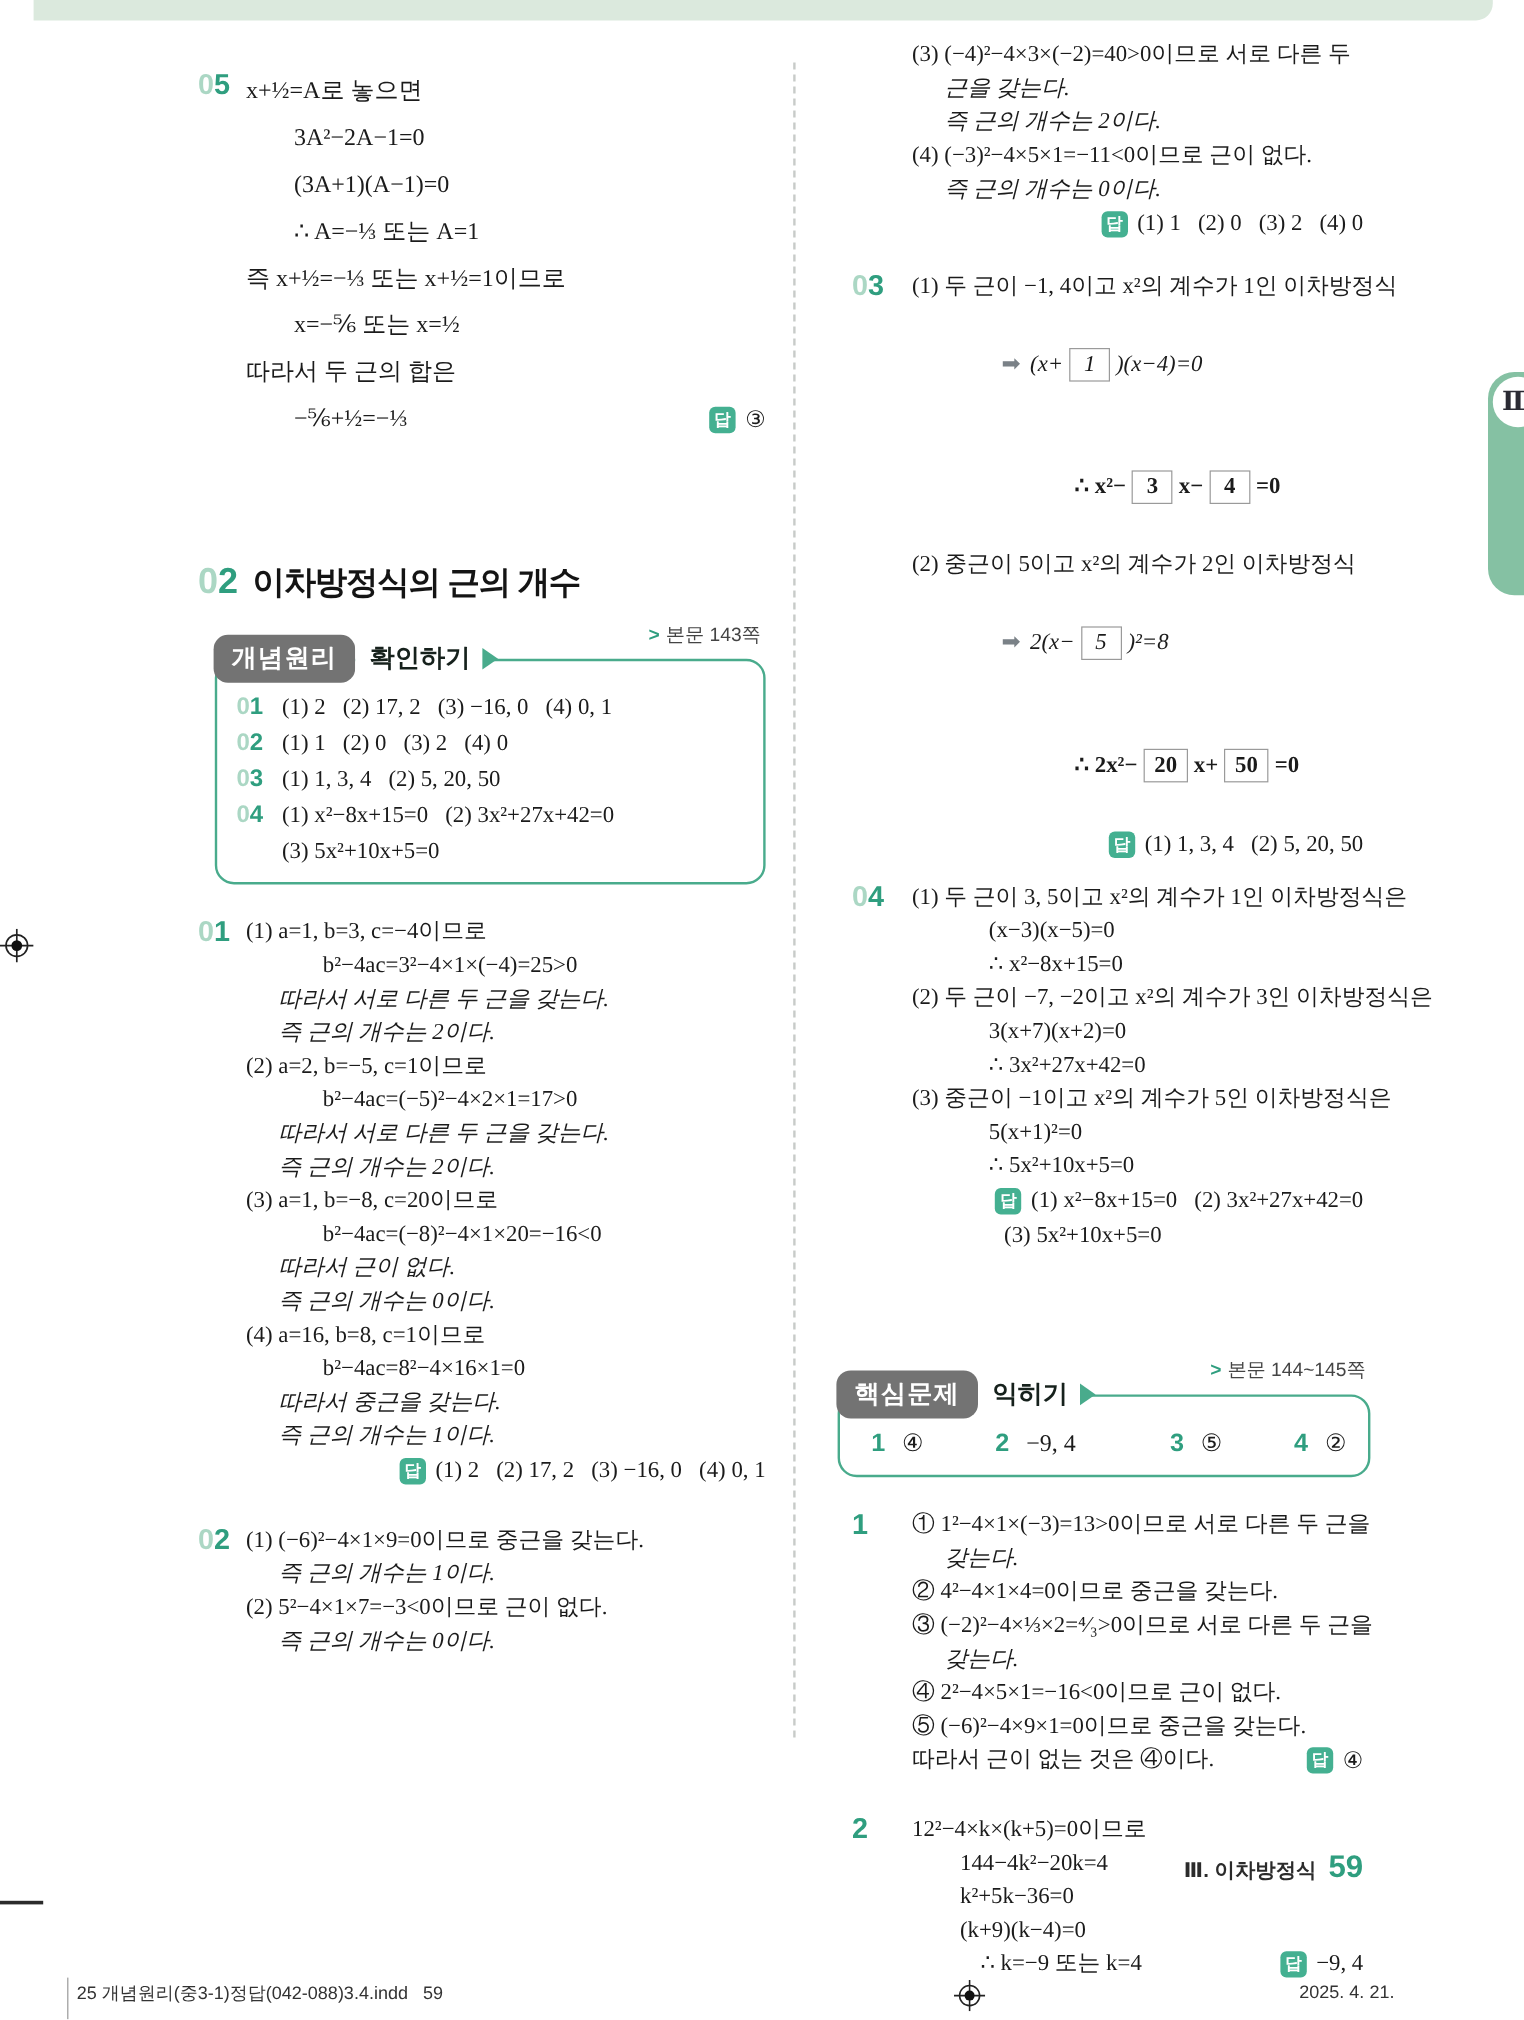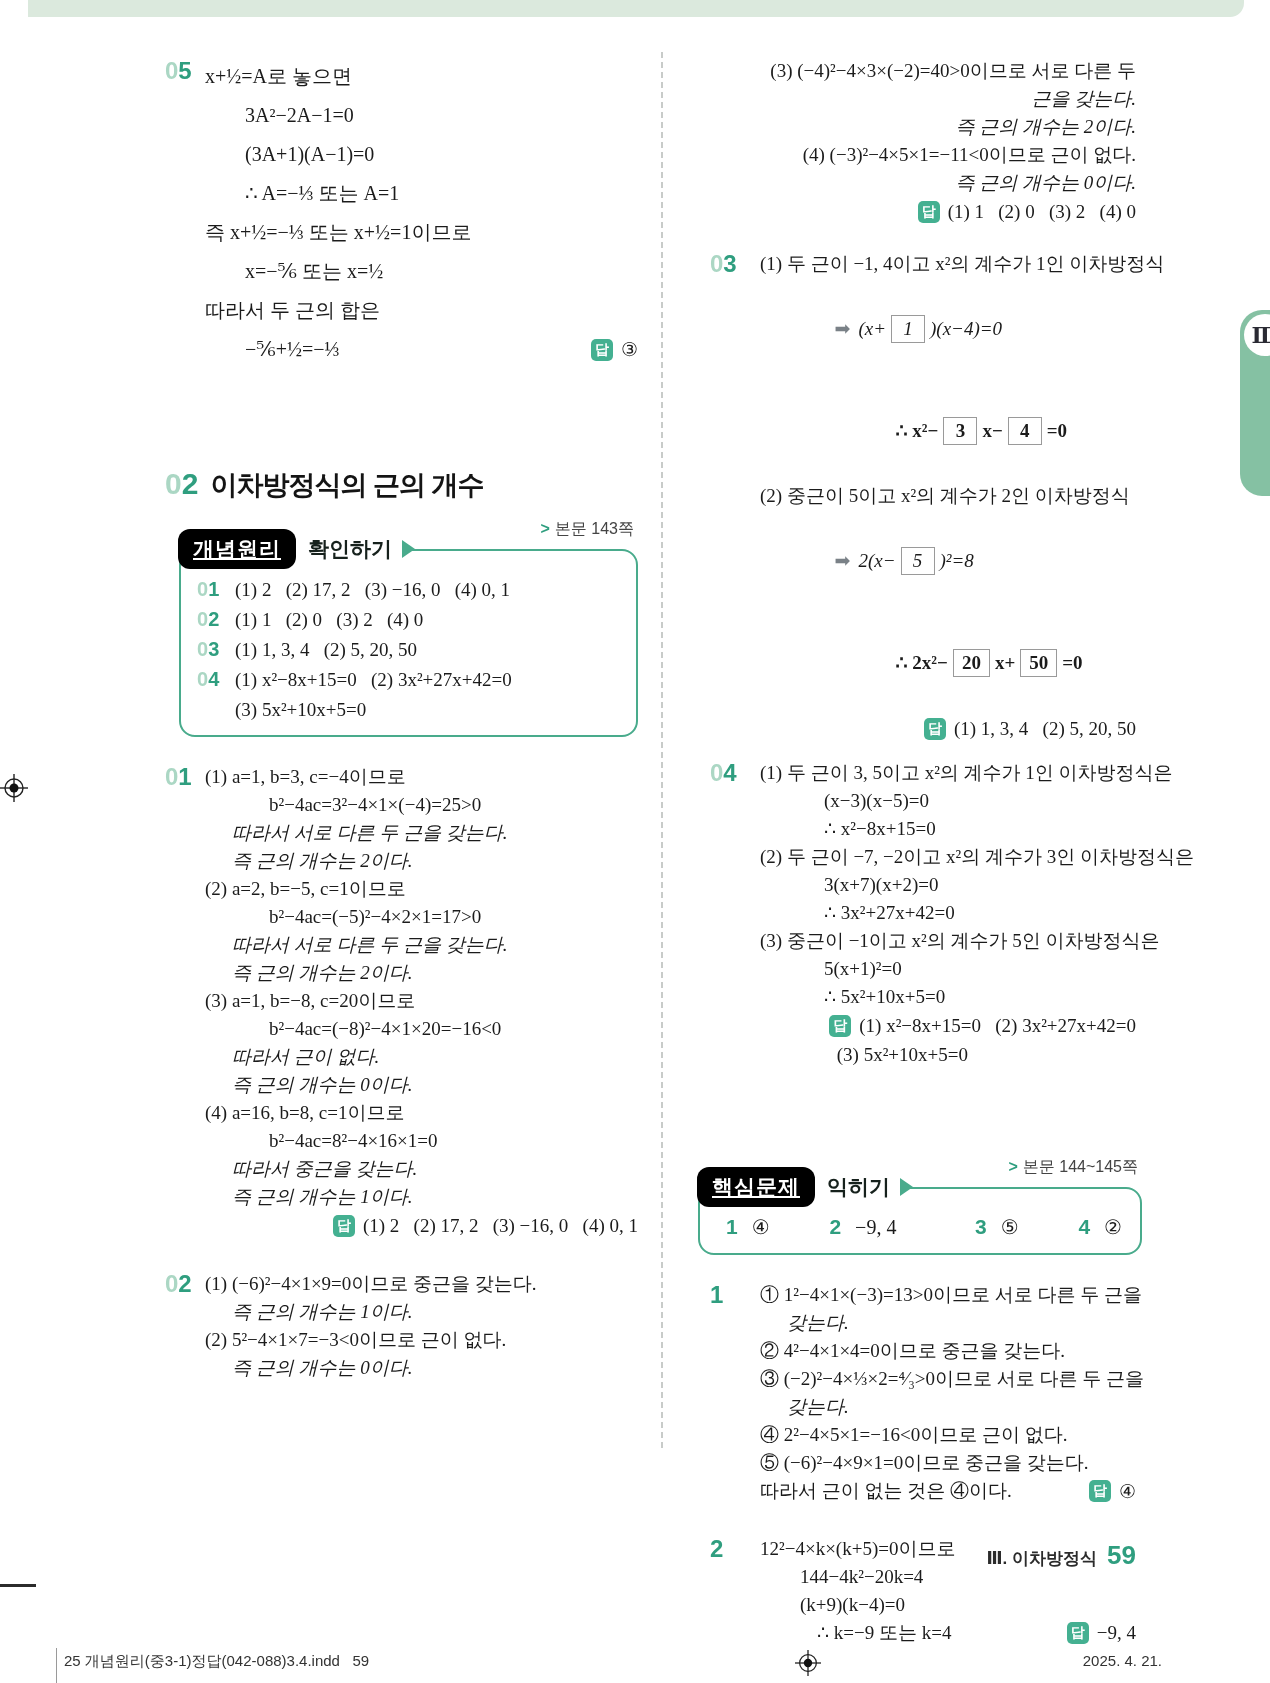--- a/index.html
+++ b/index.html
@@ -45,21 +45,21 @@
   .secnum::first-letter{color:var(--green-light);}
   .sectitle{font:800 27px var(--sans);color:#141414;letter-spacing:-1px;}
   
   .boxwrap{position:relative;}
   .cbox-wrap{margin-top:46px;margin-left:14px;}
   .core-wrap{margin-top:118px;margin-left:-12px;margin-right:-6px;}
   .boxref{position:absolute;top:-30px;right:4px;font:400 16px var(--sans);color:#444;}
   .refarrow{color:var(--green);font-weight:700;margin-right:5px;}
   .gbox{position:relative;border:2.5px solid var(--green-border);border-radius:16px;background:#fff;padding:24px 14px 10px 16px;}
   .gbox-head{position:absolute;top:-22px;left:-3px;display:flex;align-items:center;}
-  .gbadge{background:#000000;color:#fff;font:800 21px/1 var(--sans);padding:9px 15px 10px;border-radius:12px;letter-spacing:1px;text-decoration:underline;}
+  .gbadge{background:#737373;color:#fff;font:800 21px/1 var(--sans);padding:9px 15px 10px;border-radius:12px;letter-spacing:1px;}
   .gtab{background:#fff;color:#16211c;font:800 21px/1 var(--sans);padding:9px 12px 10px;border-radius:0 0 14px 0;}
   .gtab-arrow{width:0;height:0;border-left:13px solid var(--green-border);border-top:9px solid transparent;border-bottom:9px solid transparent;margin-left:-2px;}
   .crow{display:flex;line-height:30px;align-items:baseline;}
   .rnum{flex:none;width:38px;font:800 20px var(--sans);color:var(--green);}
   .rnum.two::first-letter{color:var(--green-light);}
   .rtext{font-size:19px;white-space:pre;}
   .qrow{display:flex;padding:8px 4px 4px 10px;align-items:baseline;}
   .qitem{display:flex;align-items:baseline;}
   .qitem:nth-child(1){width:108px;}
   .qitem:nth-child(2){width:152px;}
@@ -202,21 +202,21 @@
         <div class="ln">(1) (−6)²−4×1×9=0이므로 중근을 갖는다.</div>
         <div class="ln i1">즉 근의 개수는 1이다.</div>
         <div class="ln">(2) 5²−4×1×7=−3&lt;0이므로 근이 없다.</div>
         <div class="ln i1">즉 근의 개수는 0이다.</div>
       </div>
     </div>
   </div>
 
   <div id="right-col">
 
-    <div class="prob" style="margin-top:57px;text-align:right;">
+    <div class="prob" style="margin-top:32px;">
       <div class="gutter"></div>
       <div class="pbody">
         <div class="ln">(3) (−4)²−4×3×(−2)=40&gt;0이므로 서로 다른 두</div>
         <div class="ln i1">근을 갖는다.</div>
         <div class="ln i1">즉 근의 개수는 2이다.</div>
         <div class="ln">(4) (−3)²−4×5×1=−11&lt;0이므로 근이 없다.</div>
         <div class="ln i1">즉 근의 개수는 0이다.</div>
         <div class="ansrow">
           <span class="abadge">답</span>
           <span class="ansval">(1) 1   (2) 0   (3) 2   (4) 0</span>
@@ -327,20 +327,21 @@
       </div>
     </div>
 
     <div class="prob" style="margin-top:30px;">
       <div class="gutter">
         <span class="pnum">2</span>
       </div>
       <div class="pbody">
         <div class="ln">12²−4×k×(k+5)=0이므로</div>
         <div class="ln i40">144−4k²−20k=4</div>
+        <div class="ln i40">k²+5k−36=0</div>
         <div class="ln i40">(k+9)(k−4)=0</div>
         <div class="lastrow">
           <span class="ln i57">∴ k=−9 또는 k=4</span>
           <span class="ansgroup">
             <span class="abadge">답</span>
             <span class="ansval">−9, 4</span>
           </span>
         </div>
       </div>
     </div>

